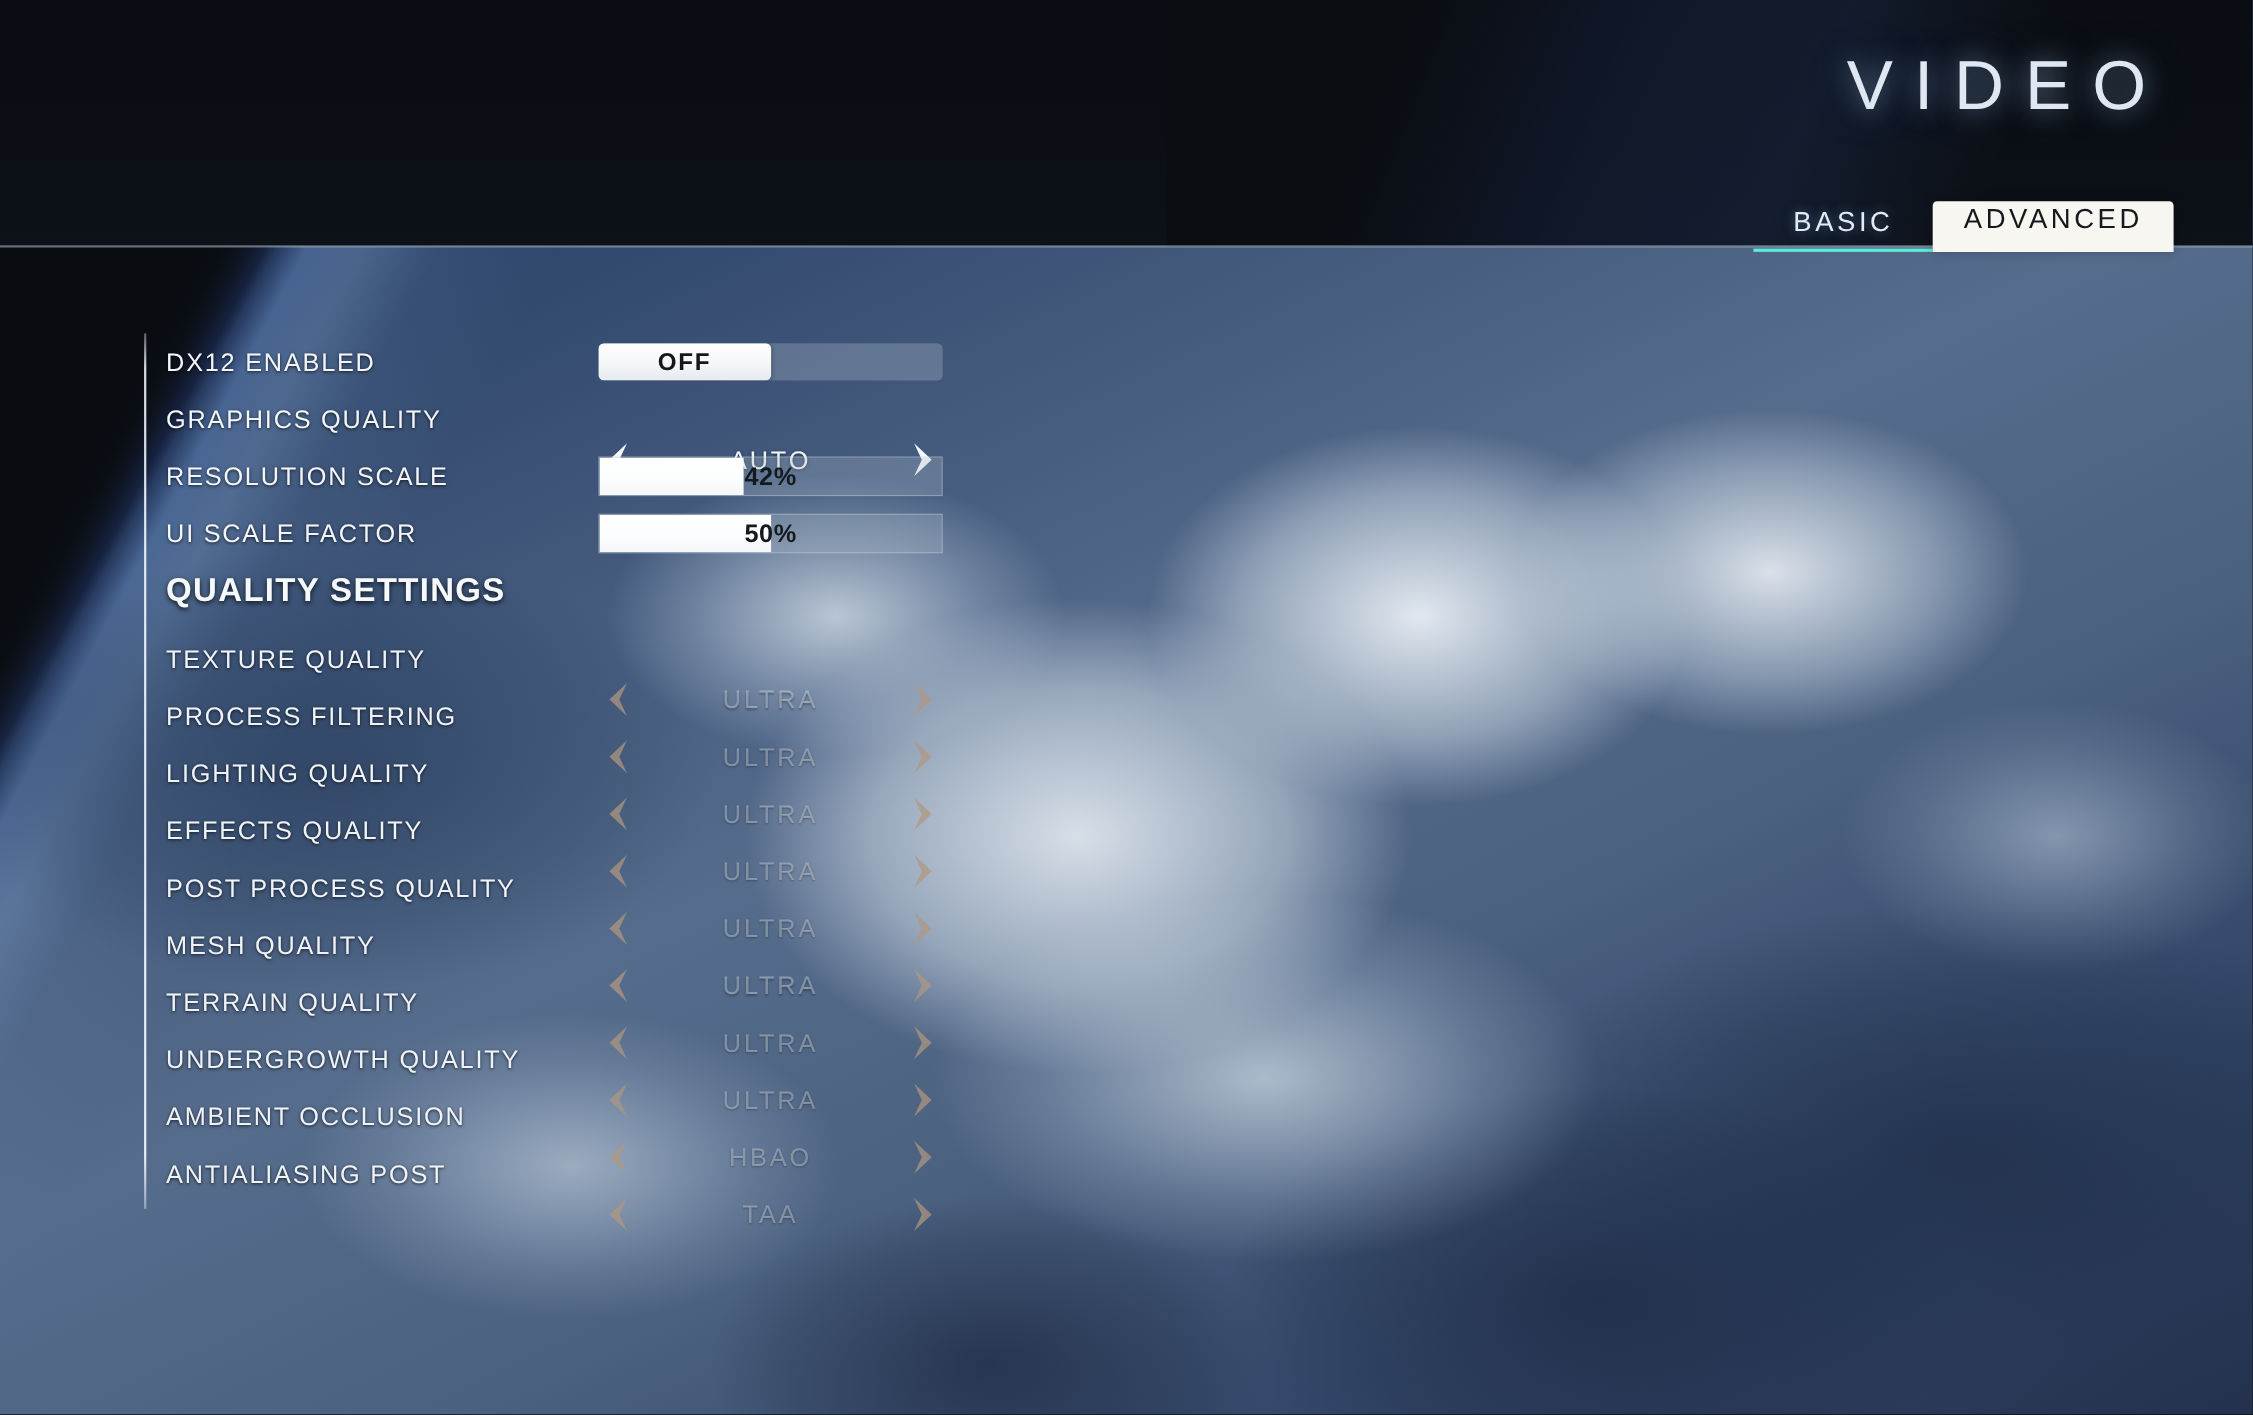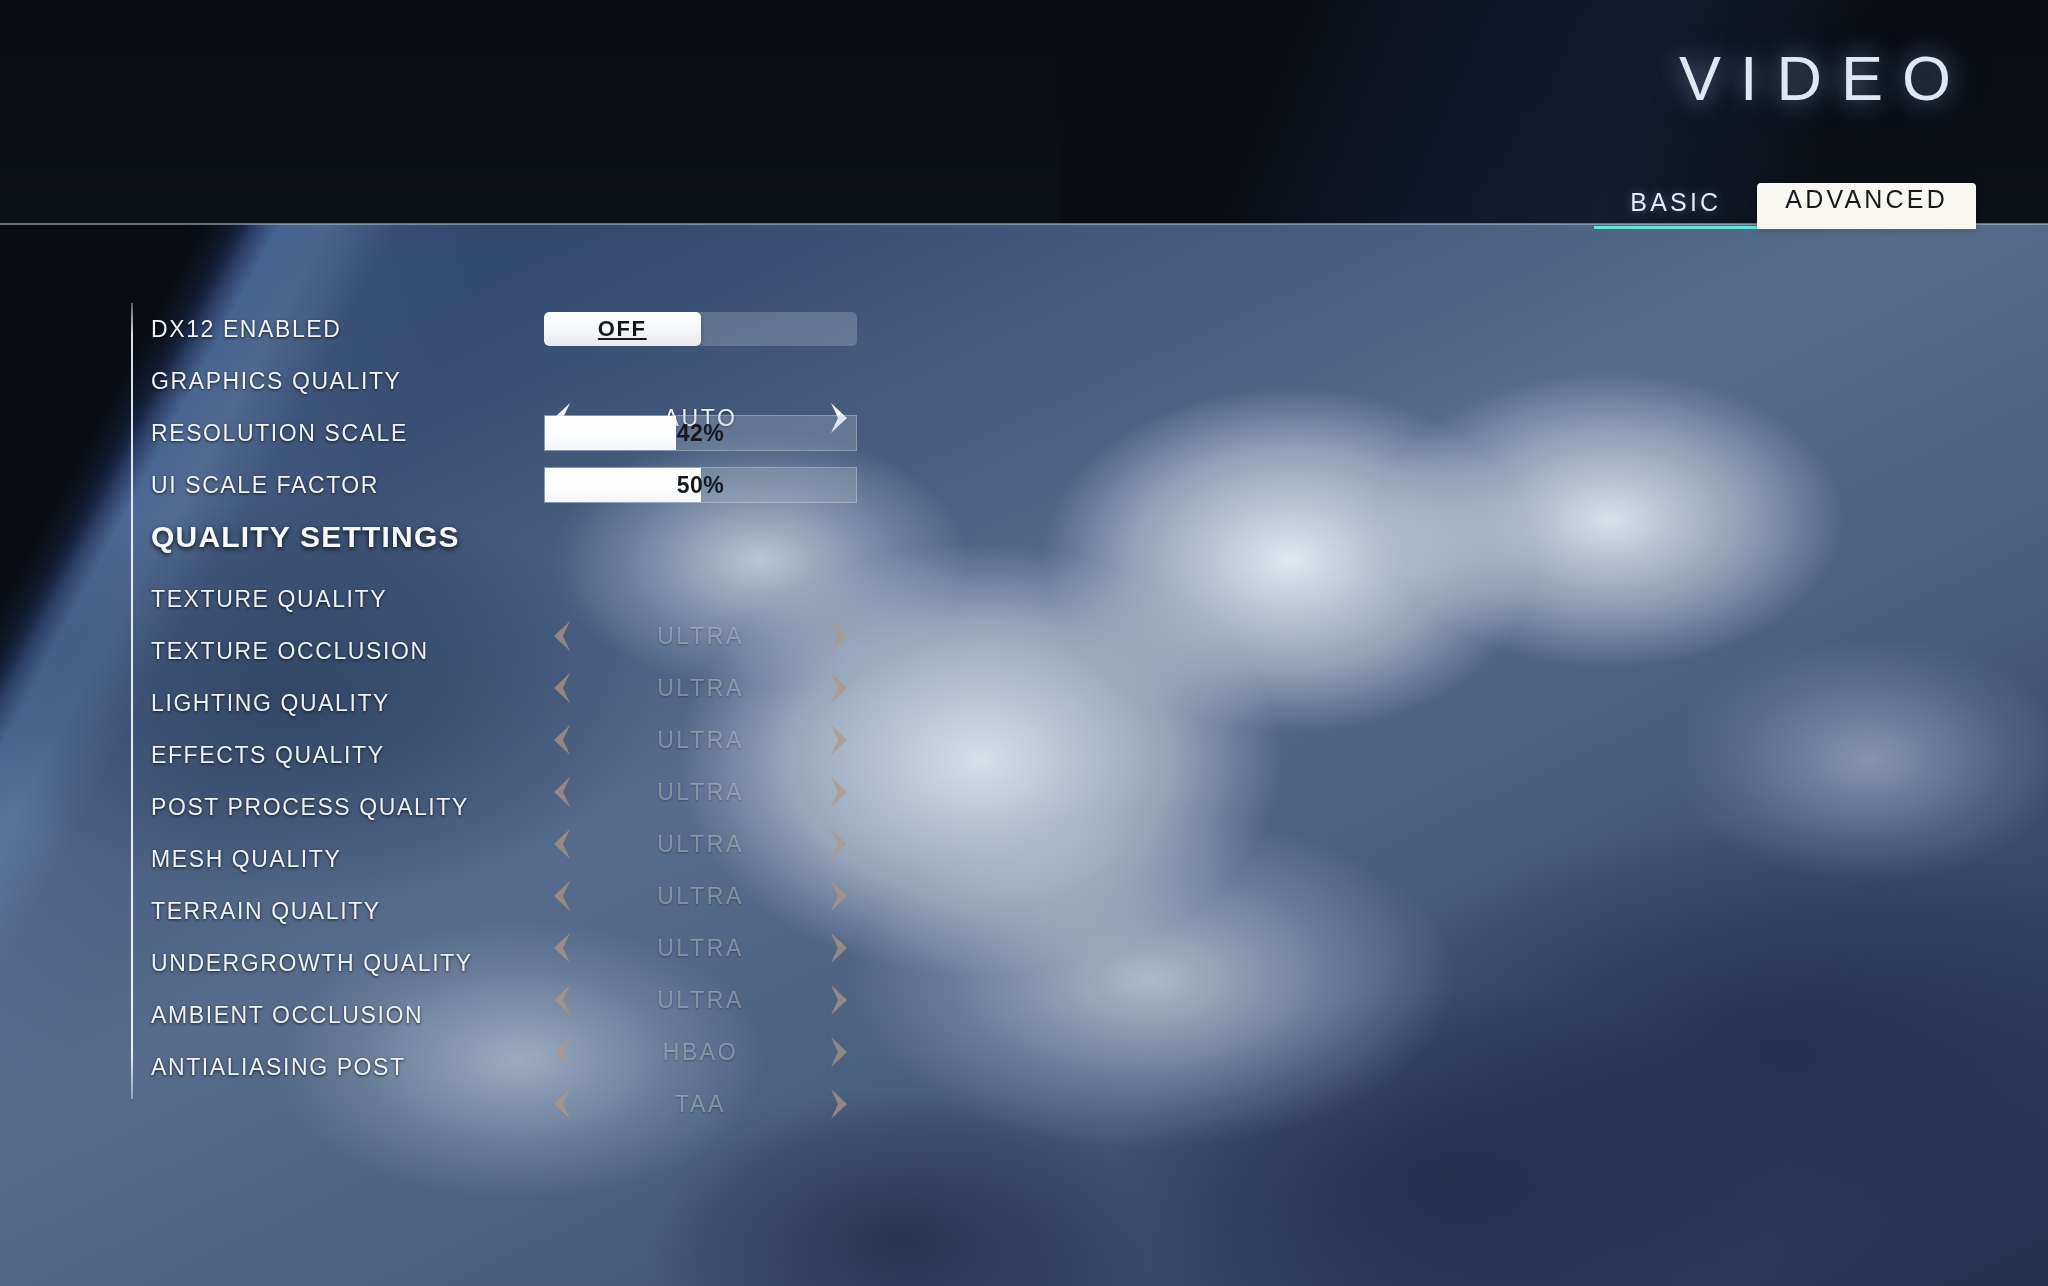--- a/index.html
+++ b/index.html
@@ -167,21 +167,21 @@
   }
   .toggle-knob {
     position:absolute; left:0; top:0;
     width:50%; height:34px;
     background:linear-gradient(180deg,#ffffff 0%,#f4f6f8 55%,#e7eaee 100%);
     border-radius:5px;
     display:flex; align-items:center; justify-content:center;
     box-shadow:0 1px 5px rgba(0,0,0,.28);
   }
   .toggle-knob span {
-    font-size:22px; font-weight:700; letter-spacing:1.6px; color:#14171c;text-decoration:underline;
+    font-size:22px; font-weight:700; letter-spacing:1.6px; color:#14171c;
   }
 
   
   .spin {
     position:absolute; left:0; top:0;
     width:313px; height:40px;
     display:flex; align-items:center; justify-content:space-between;margin-top:37px;
   }
   .arw {
     width:34px; height:40px;
@@ -333,21 +333,21 @@
                 <div class="spin-val">ULTRA</div>
                 <div class="arw">
                   <svg width="22" height="32" viewBox="0 0 22 32">
                     <path d="M2 1 L18 16 L2 31 L9 16 Z" fill="#b2977f" opacity="0.72"></path>
                   </svg>
                 </div>
               </div>
             </div>
           </div>
           <div class="row dim">
-            <div class="label">TEXTURE OCCLUSION</div>
+            <div class="label">PROCESS FILTERING</div>
             <div class="ctl">
               <div class="spin">
                 <div class="arw">
                   <svg width="22" height="32" viewBox="0 0 22 32">
                     <path d="M20 1 L4 16 L20 31 L13 16 Z" fill="#b2977f" opacity="0.72"></path>
                   </svg>
                 </div>
                 <div class="spin-val">ULTRA</div>
                 <div class="arw">
                   <svg width="22" height="32" viewBox="0 0 22 32">

